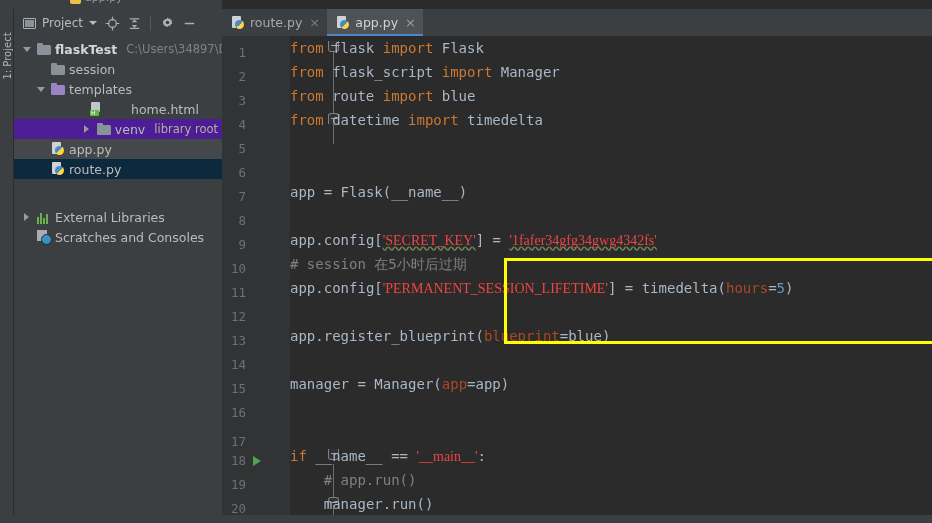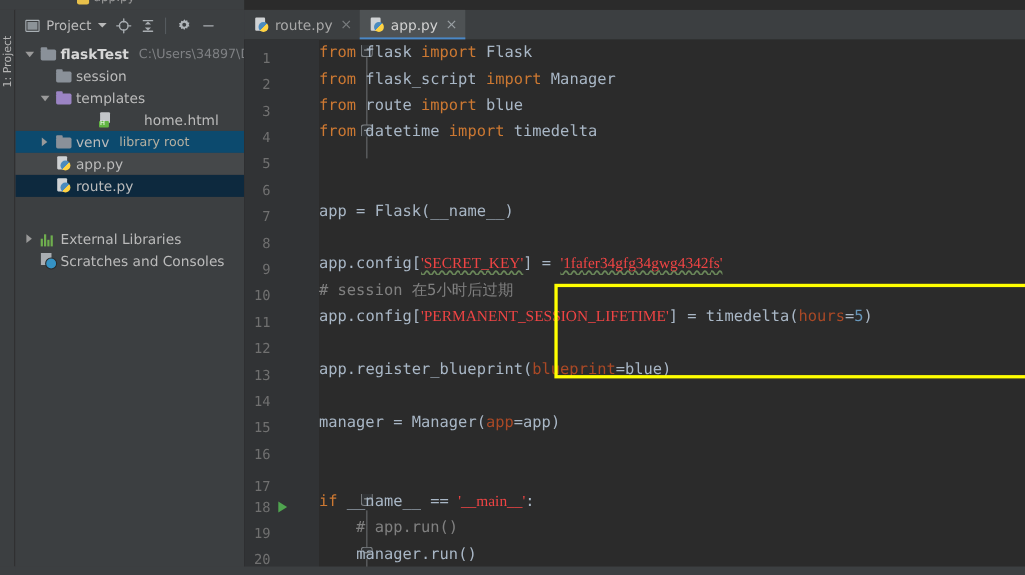--- a/index.html
+++ b/index.html
@@ -62,21 +62,21 @@
   }
   .tb-sep{ width:1px; height:15px; background:#555a5e; margin:0 4px; }
   .tb-btn{ width:20px; height:20px; display:flex; align-items:center; justify-content:center; cursor:pointer; }
   .tb-btn svg{ display:block; }
 
   .tree{ flex:1 1 auto; overflow:hidden; padding-top:2px; font-size:12.5px; }
   .trow{
     height:20px; display:flex; align-items:center; gap:4px;
     white-space:nowrap; color:#bbbbbb; padding-right:4px; cursor:default;
   }
-  .trow.sel-venv{ background:#0c4a6e; }
+  .trow.sel-venv{ background:#4c1d95;justify-content:flex-end; }
   .trow.sel-app{ background:#45484a; }
   .trow.sel-route{ background:#0d293e; }
   .tw{ width:13px; display:inline-flex; justify-content:center; align-items:center; flex:0 0 13px; }
   .arrow-r{ width:0;height:0;border-top:4px solid transparent;border-bottom:4px solid transparent;border-left:5px solid #9a9a9a; }
   .arrow-d{ width:0;height:0;border-left:4px solid transparent;border-right:4px solid transparent;border-top:5px solid #9a9a9a; }
   .ic{ flex:0 0 14px; width:14px; height:14px; display:inline-block; position:relative; }
   
   .ic-folder{ background:#8a9199; border-radius:1.5px; height:10px; margin-top:2px; }
   .ic-folder:before{ content:''; position:absolute; left:0; top:-2px; width:6px; height:3px; background:#8a9199; border-radius:1px 1px 0 0; }
   .ic-folder.purple{ background:#9b84c4; }

